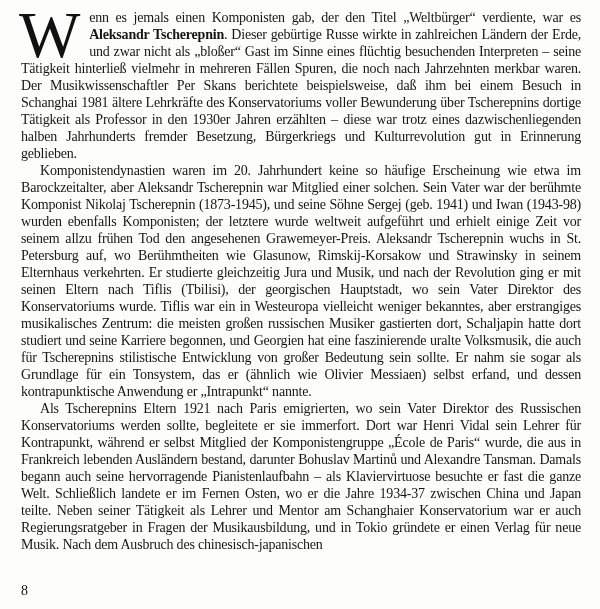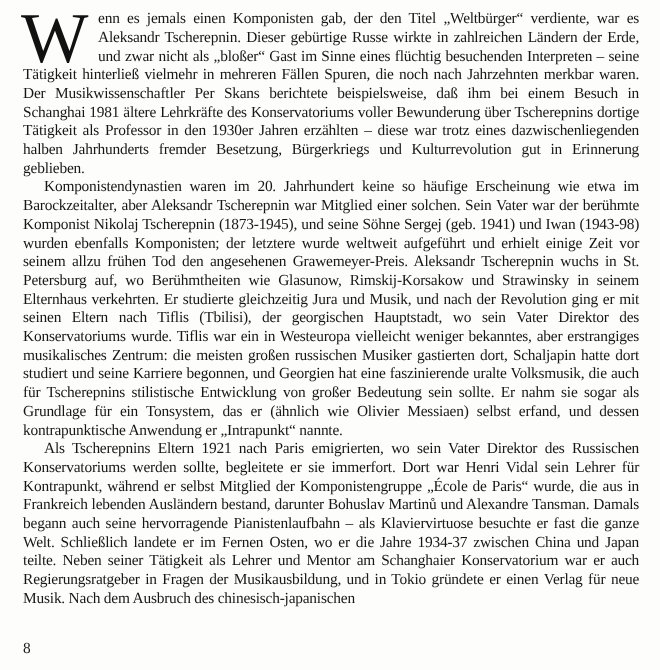--- a/index.html
+++ b/index.html
@@ -33,21 +33,21 @@
   .dropcap {
     float: left;
     font-size: 65px;
     line-height: 50px;
     height: 50px;
     margin: 1px 9px 0 -2px;
     font-weight: 400;
     color: #111111;
   }
   .bold-name {
-    font-weight: normal;
+    font-weight: bold;
   }
   .page-number {
     position: absolute;
     left: 21px;
     bottom: 11px;
     font-size: 14px;
     line-height: 14px;
     color: #161616;
   }
 </style>

